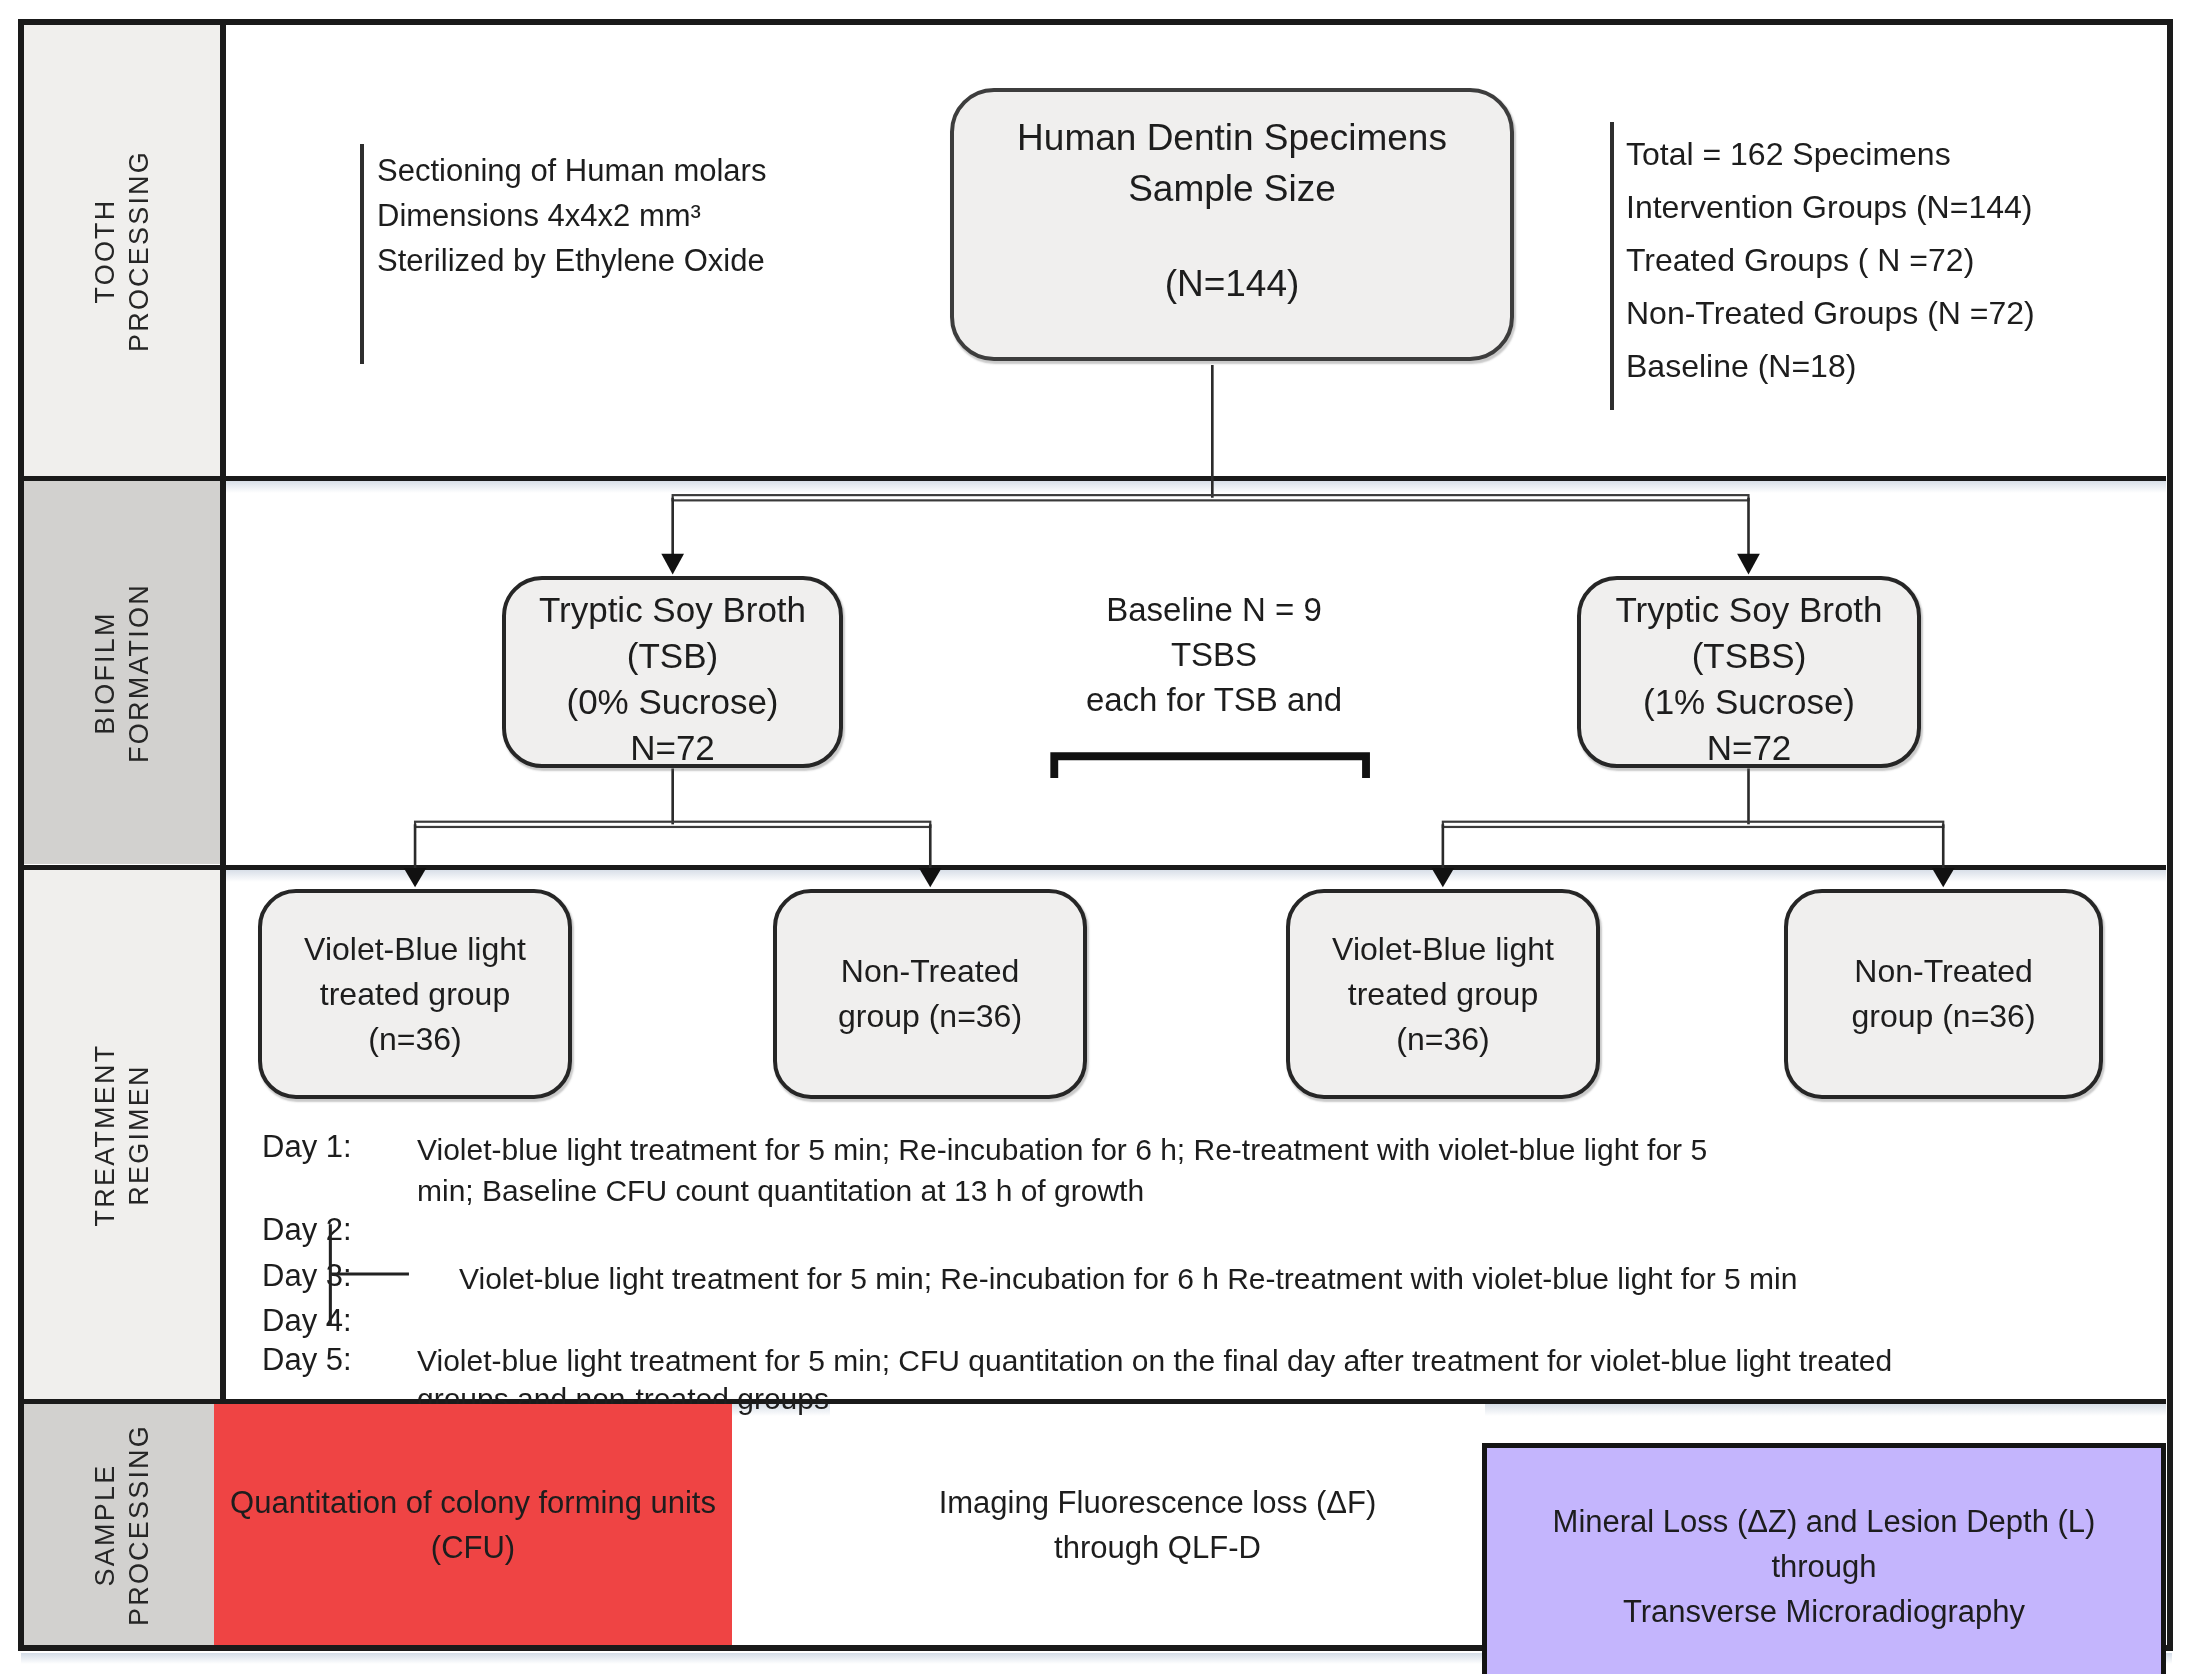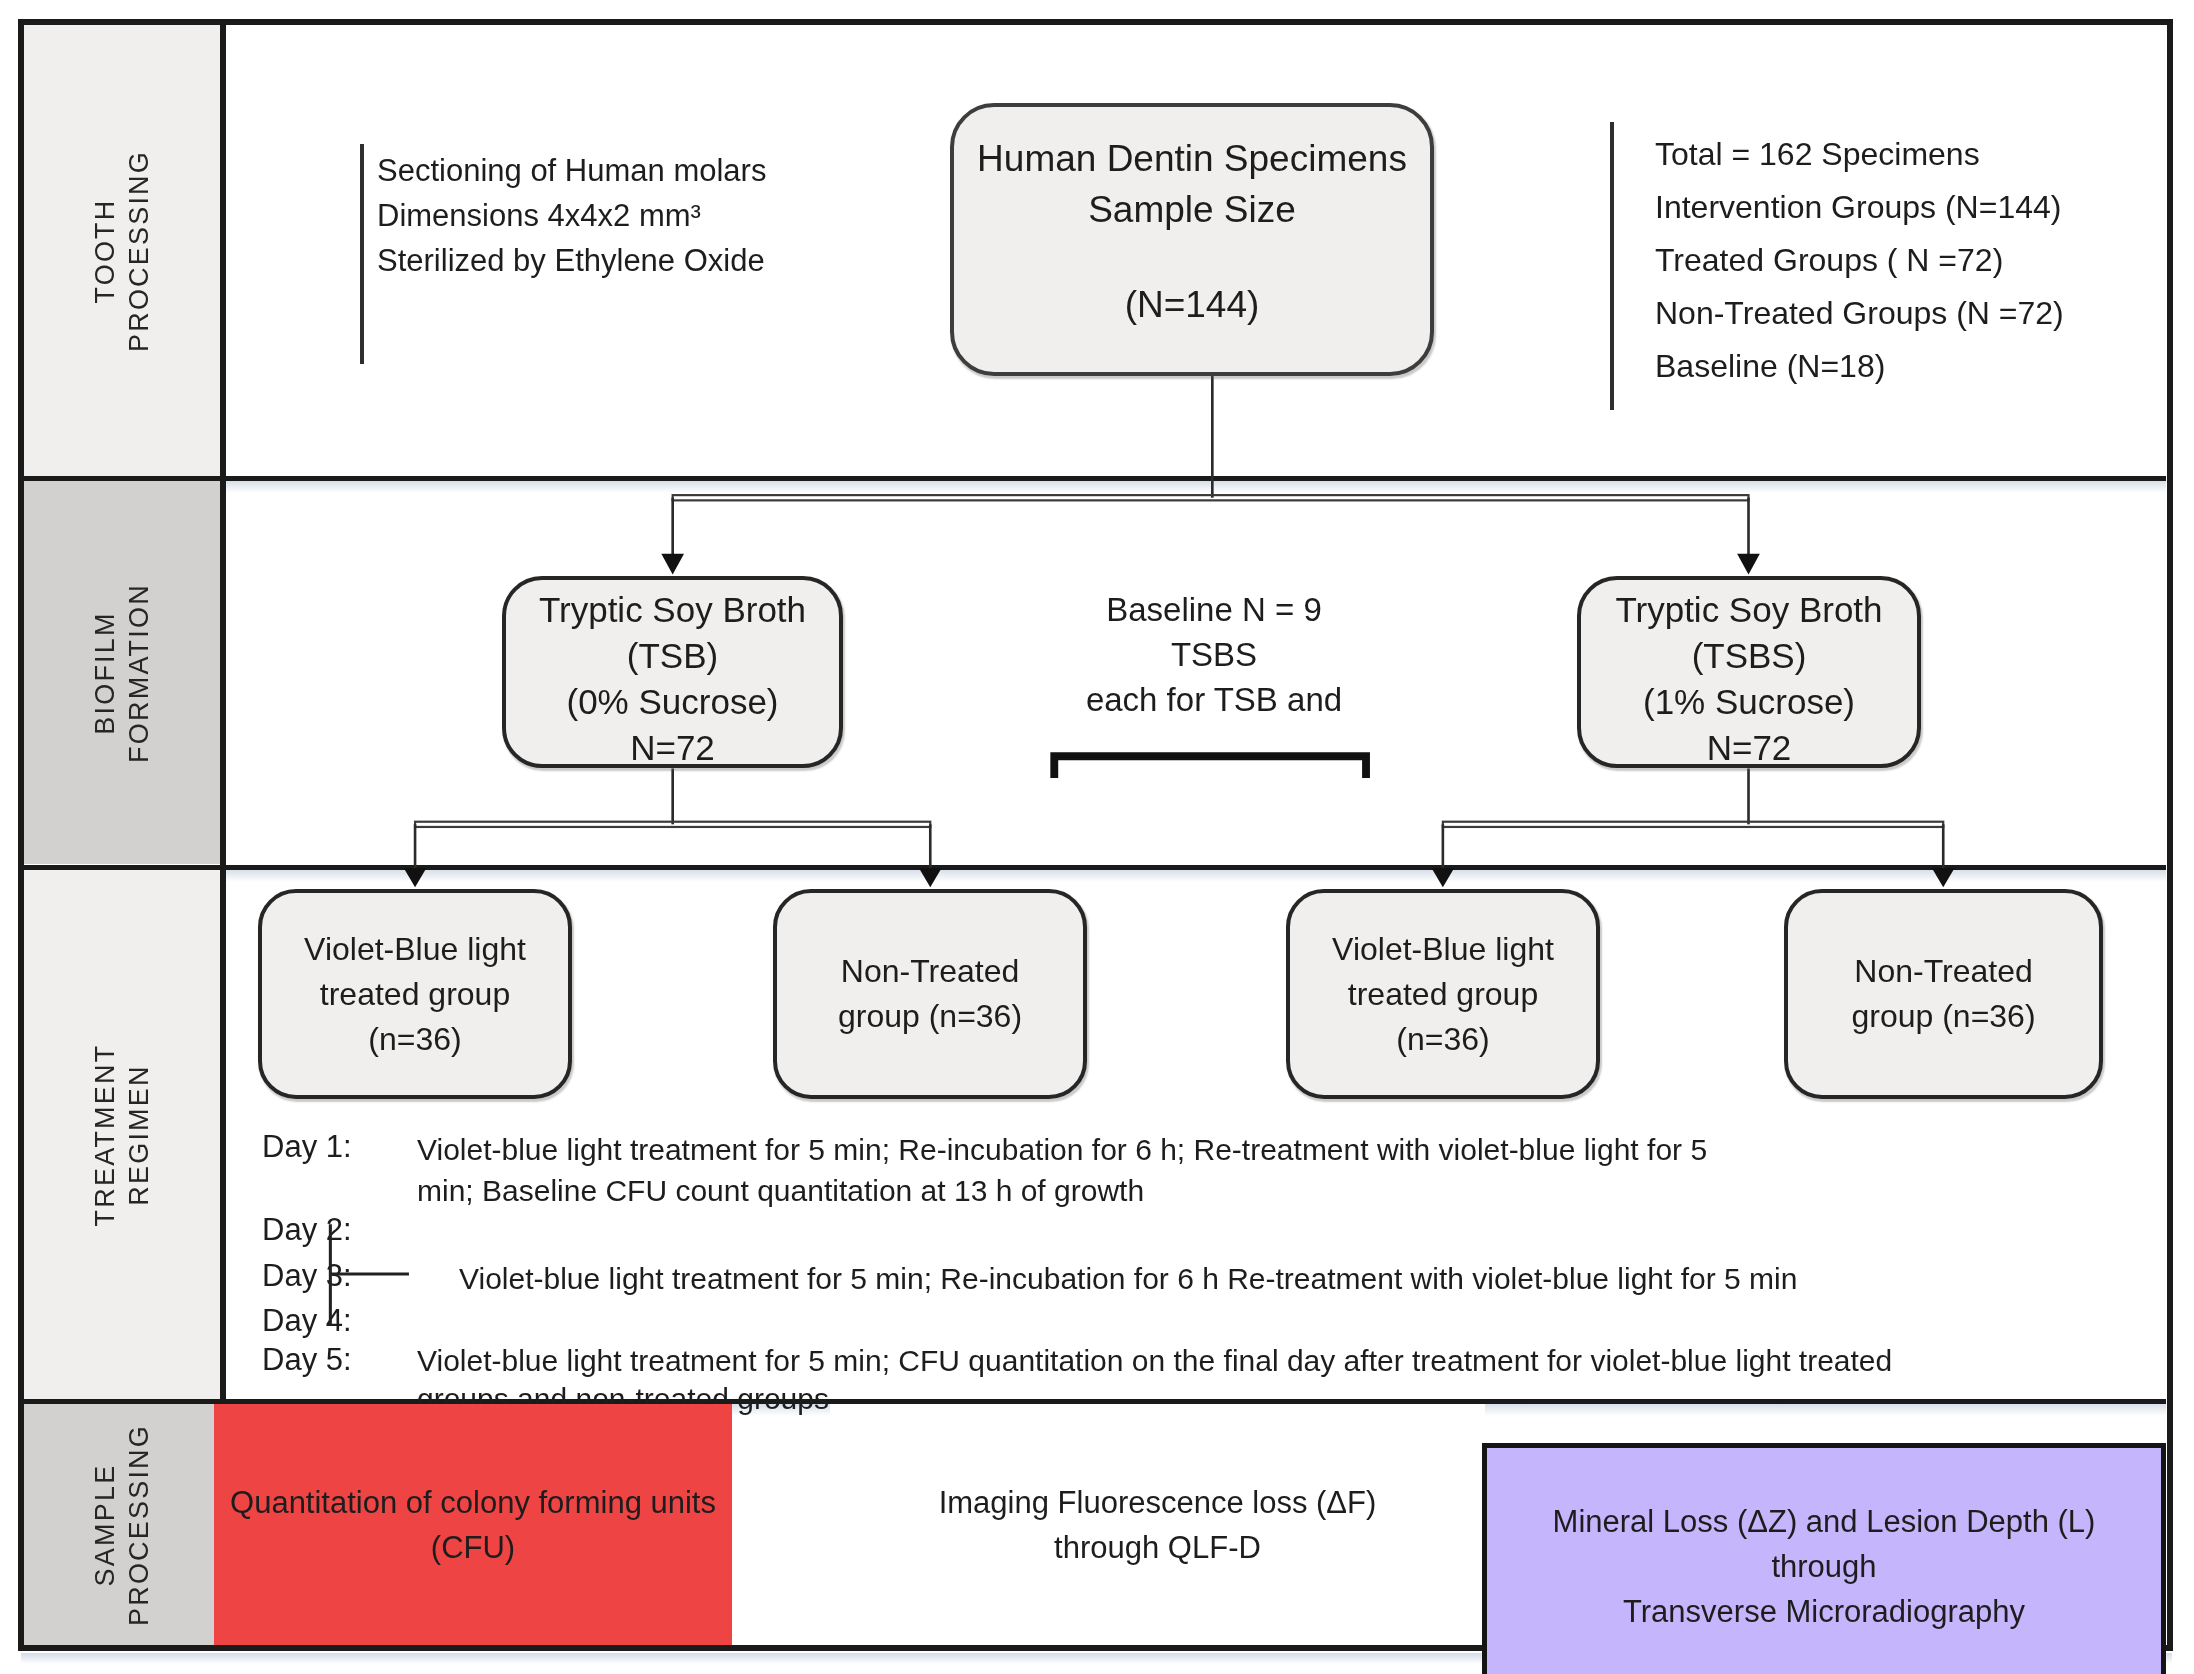--- a/index.html
+++ b/index.html
@@ -20,37 +20,37 @@
   .sidecell{left:23.6px;width:197px;display:flex;align-items:center;justify-content:center;z-index:1;}
   .sidecell.light{background:#f0efed;}
   .sidecell.dark{background:#d2d1cf;}
   .sidelabel{transform:rotate(-90deg);font-size:27px;letter-spacing:2.2px;line-height:34px;
     text-align:center;color:#262626;white-space:nowrap;}
   
   .fbox{background:#f0efee;border:4.4px solid #262626;border-radius:40px;z-index:4;
     display:flex;flex-direction:column;align-items:center;text-align:center;
     box-shadow:1.7px 2.6px 1.7px rgba(90,90,90,.32);}
   .fbox .ln{width:100%;}
-  #sample-size-box{left:950px;top:103px;width:484px;height:273px;border-color:#3d3d3d;border-radius:44px;font-size:37px;line-height:51px;padding-top:26px;}
+  #sample-size-box{left:950px;top:88px;width:564px;height:273px;border-color:#3d3d3d;border-radius:44px;font-size:37px;line-height:51px;padding-top:20px;}
   #sample-size-box .gap{margin-top:44px;}
   .broth{font-size:35px;line-height:46px;padding-top:7px;}
   #tsb-box{left:502px;top:576px;width:341px;height:192px;}
   #tsbs-box{left:1577px;top:576px;width:344px;height:192px;}
   .tbox{font-size:32px;line-height:45px;justify-content:center;border-radius:38px;}
   #treated-box-1{left:258px;top:889px;width:314px;height:210px;}
   #nontreated-box-1{left:773px;top:889px;width:314px;height:210px;}
   #treated-box-2{left:1286px;top:889px;width:314px;height:210px;}
   #nontreated-box-2{left:1784px;top:889px;width:319px;height:210px;}
   
   .notebar{width:4.4px;background:#2e2e2e;z-index:3;}
   .note{z-index:3;}
   #left-note-bar{left:360px;top:144px;height:220px;}
   #left-note{left:377px;top:148px;font-size:31px;line-height:45px;}
   #right-note-bar{left:1610px;top:122px;height:288px;}
-  #right-note{left:1626px;top:128px;font-size:32px;line-height:53px;margin-left:29px;}
+  #right-note{left:1626px;top:128px;font-size:32px;line-height:53px;}
   #baseline-note{left:1013px;top:587px;width:402px;text-align:center;font-size:33px;line-height:45px;z-index:3;}
   
   .daylabel{font-size:31px;z-index:3;}
   .daytext{font-size:30px;line-height:41px;z-index:3;width:1729px;}
   #day1-label{left:262px;top:1129px;}
   #day1-text{left:417px;top:1129px;}
   #day2-label{left:262px;top:1212px;}
   #day3-label{left:262px;top:1258px;}
   #day3-text{left:417px;top:1258px;margin-left:42px;}
   #day4-label{left:262px;top:1303px;}

